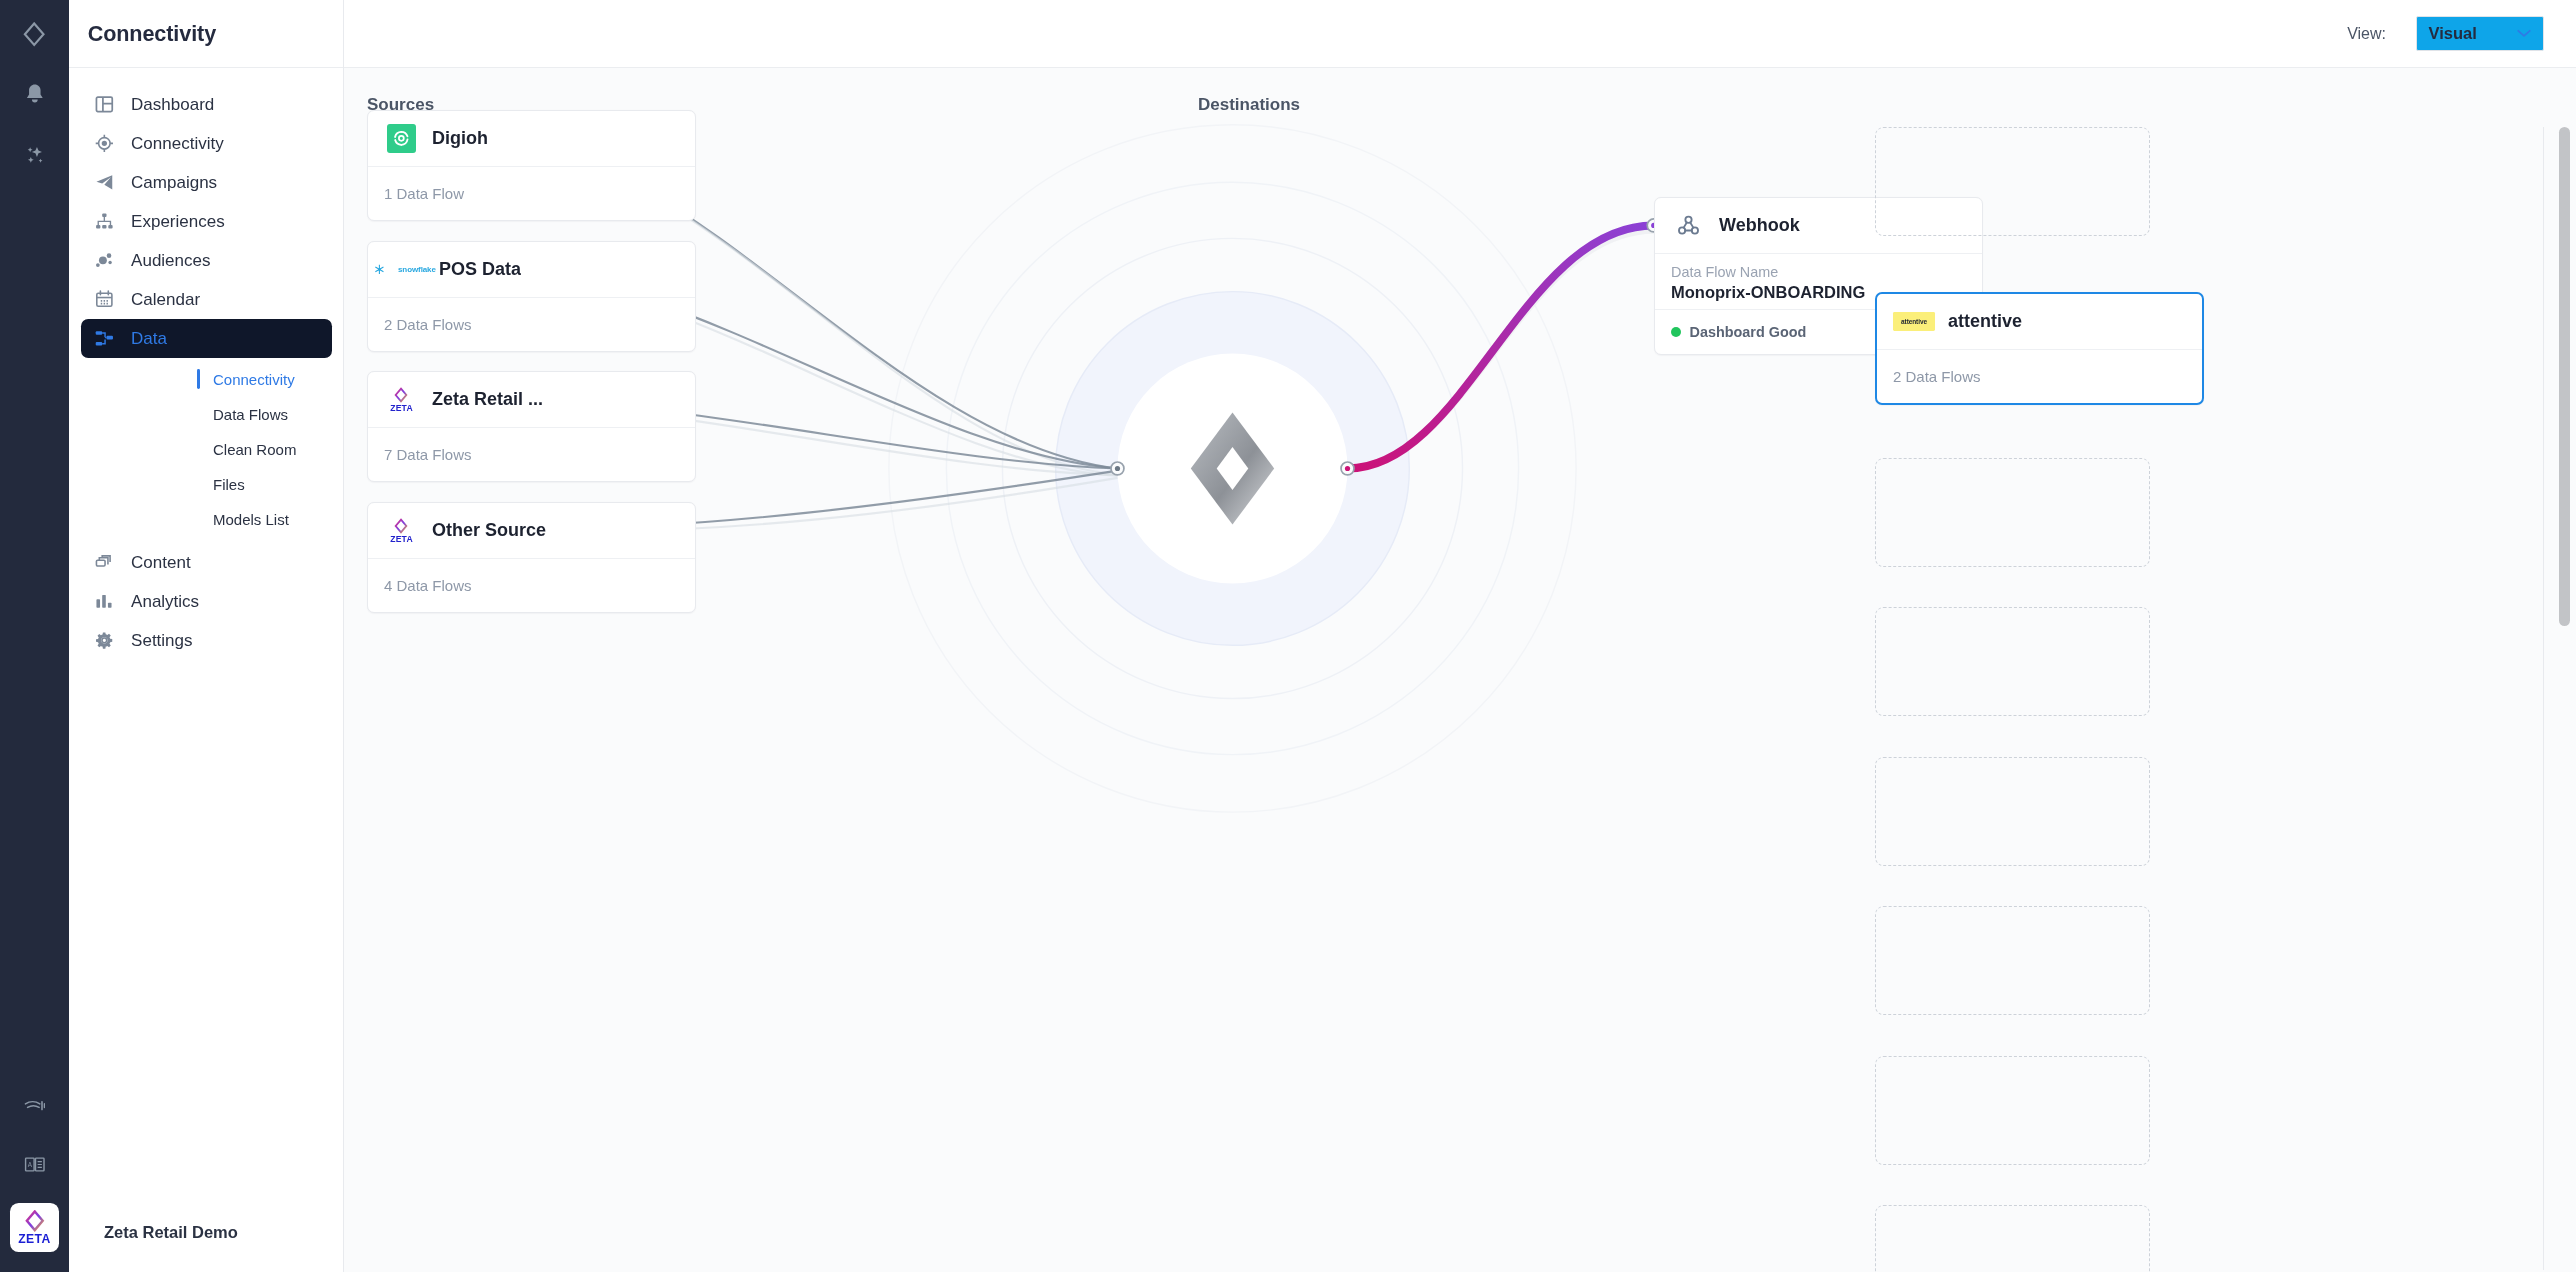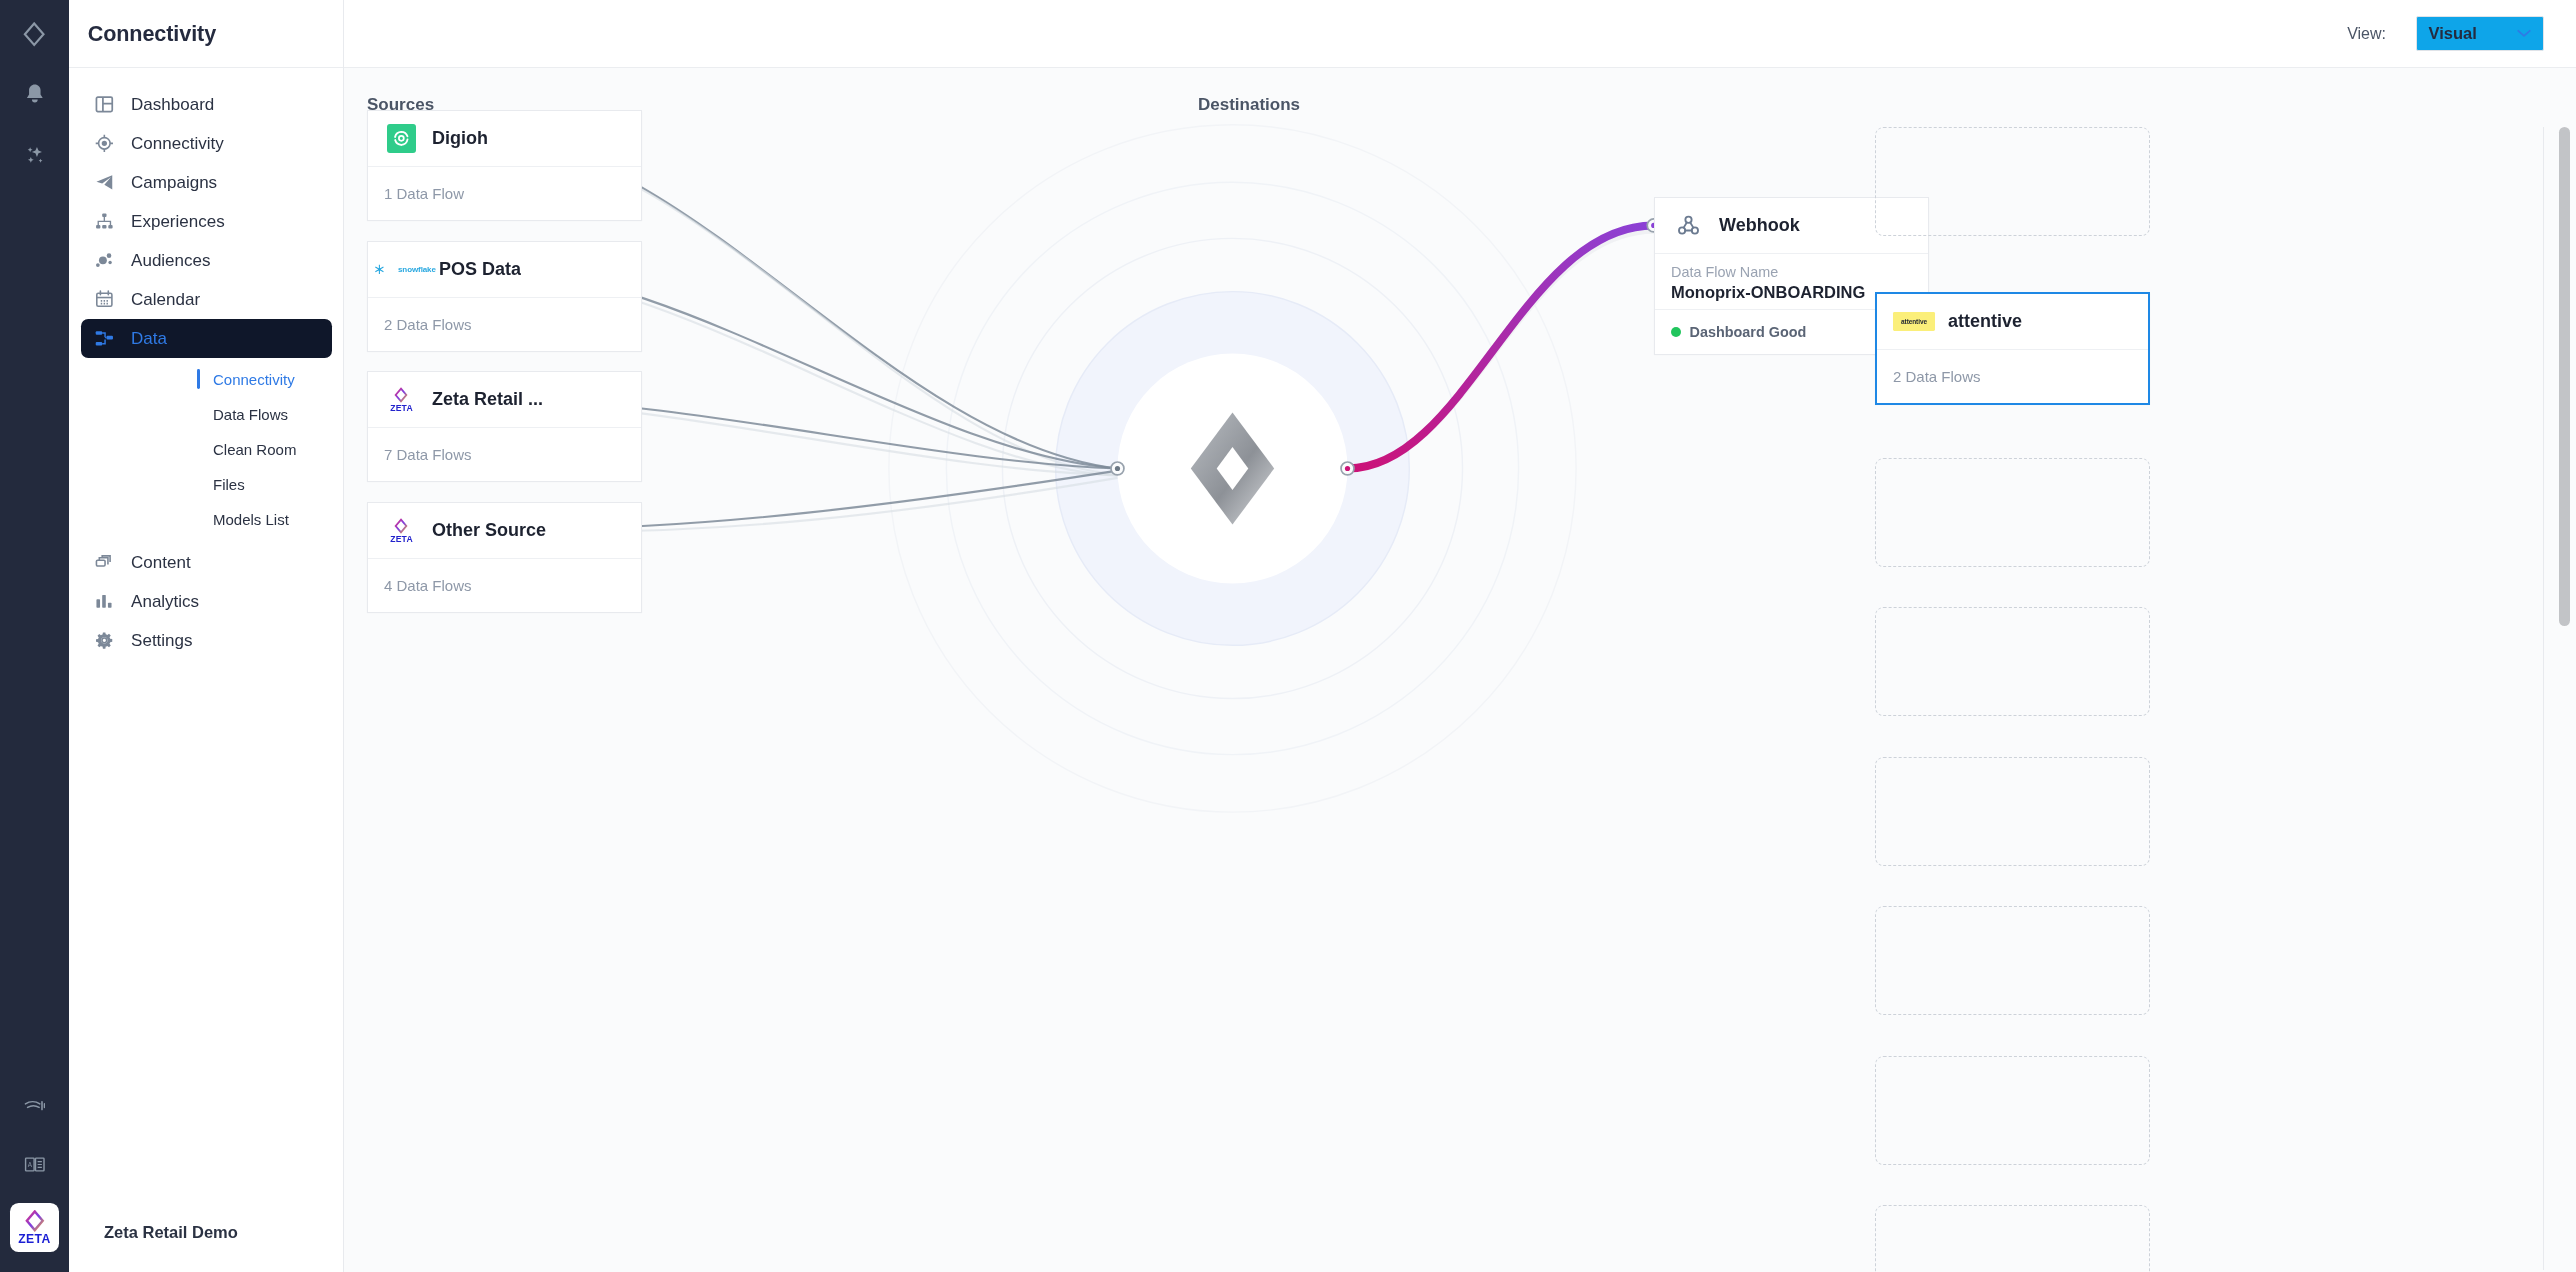--- a/index.html
+++ b/index.html
@@ -97,22 +97,22 @@
   .canvas-svg { position:absolute; left:0; top:0; width: 2232px; height: 1205px; }
 
   .col-title {
     position:absolute; font-size: 17px; font-weight: 700; color:#4b5566;
   }
   #sources-title { left: 23px; top: 26.6px; }
   #dest-title { left: 854px; top: 26.6px; }
 
   
   .card {
-    position:absolute; width: 275px;
-    background:#fff; border:0.7px solid #e8eaee; border-radius: 0;
+    position:absolute; width: 329px;
+    background:#fff; border:0.7px solid #e8eaee; border-radius: 7px;
     box-shadow: 0 0.7px 1.4px rgba(16,24,40,0.04);
   }
   .card-head {
     display:flex; align-items:center; gap: 13px;
     height: 56px; padding: 0 16px;
     border-bottom: 0.7px solid #eef0f3;
   }
   .card-logo { width: 35px; height: 35px; flex:0 0 35px; display:flex; align-items:center; justify-content:center; border-radius:2.9px; }
   .card-logo.wide { width: 42px; flex:0 0 42px; }
   .card-name { font-size: 18px; font-weight: 700; color:#1d2230; white-space:nowrap; overflow:hidden; }

